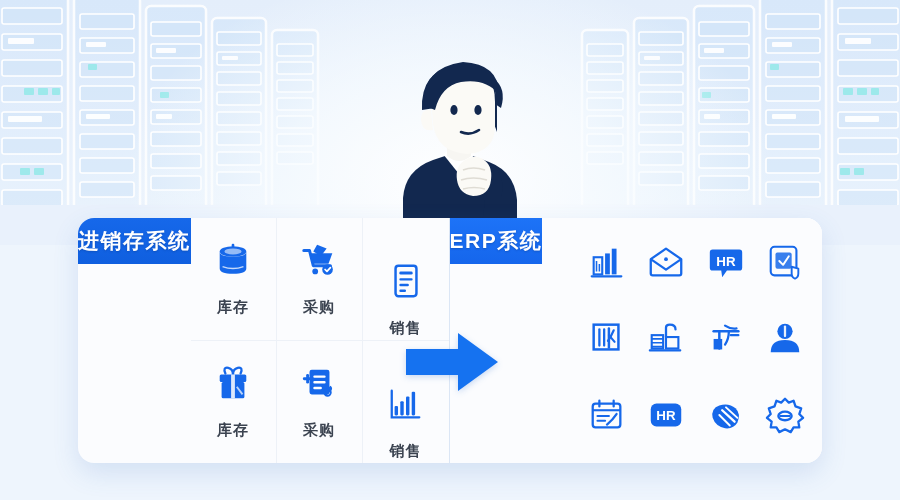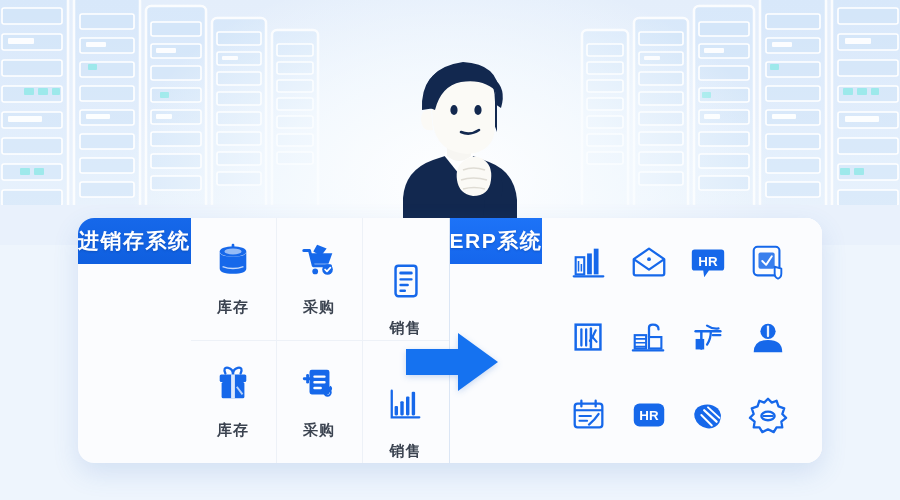--- a/index.html
+++ b/index.html
@@ -133,21 +133,21 @@
     display: grid;
     grid-template-columns: repeat(4, 1fr);
     grid-template-rows: repeat(3, 1fr);
     height: 100%;
     padding: 6px 16px 10px 26px;
     box-sizing: border-box;
   }
   .rcell {
     display: flex;
     align-items: center;
-    justify-content: flex-start;
+    justify-content: flex-end;
   }
   .rcell .glyph {
     width: 42px;
     height: 42px;
     display: flex;
     align-items: center;
     justify-content: center;
   }
 
   

